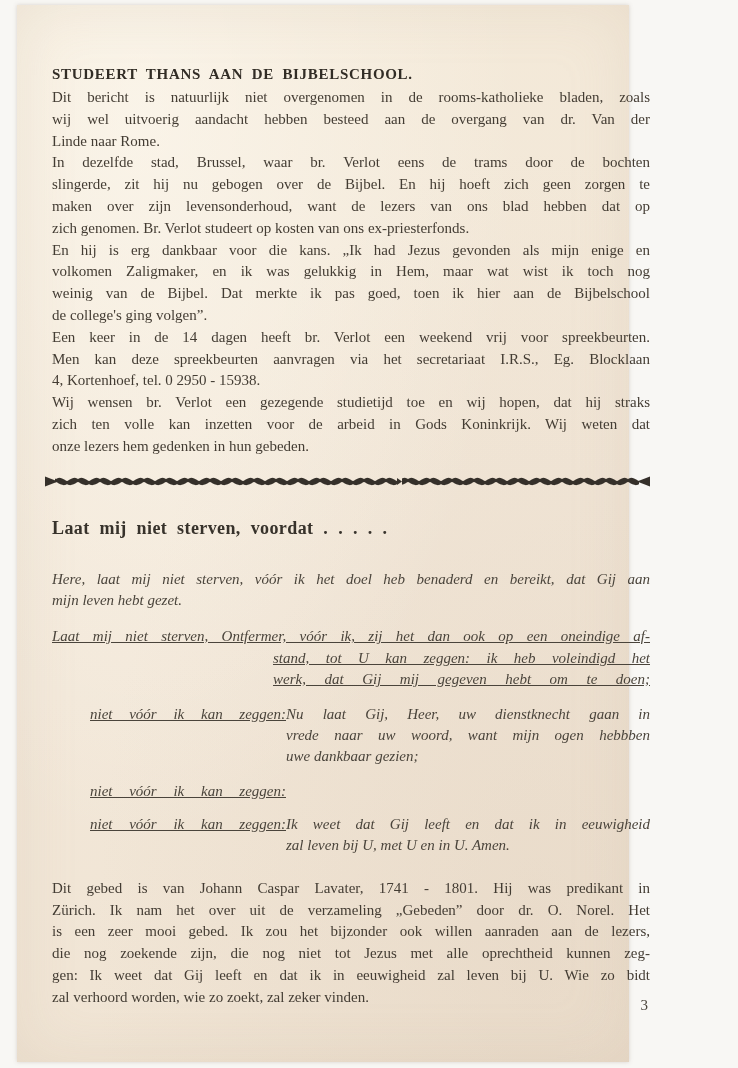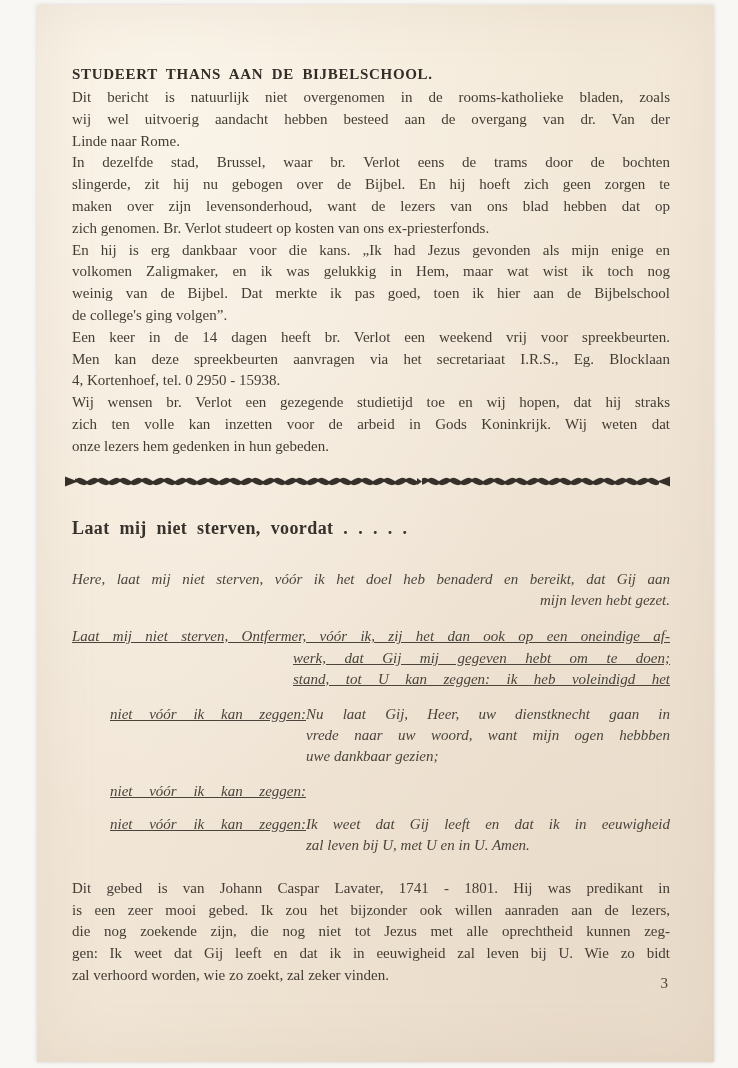--- a/index.html
+++ b/index.html
@@ -5,22 +5,22 @@
   html, body { margin: 0; padding: 0; }
   body {
     width: 738px; height: 1068px;
     background: #f8f7f4;
     overflow: hidden;
     position: relative;
     font-family: "Liberation Serif", "DejaVu Serif", serif;
   }
   .paper {
     position: absolute;
-    left: 37px; top: 5px;
-    width: 677px; height: 1057px;
+    left: 17px; top: 5px;
+    width: 612px; height: 1057px;
     background:
       radial-gradient(ellipse at 20% 10%, rgba(255,252,245,.55), rgba(255,252,245,0) 55%),
       radial-gradient(ellipse at 85% 90%, rgba(215,195,175,.28), rgba(215,195,175,0) 60%),
       linear-gradient(160deg, #f4ead9 0%, #f2e7d8 55%, #efe3d2 100%);
     box-shadow: 0 0 4px rgba(120,105,90,.25), inset 0 0 60px rgba(190,168,145,.18);
   }
   .content {
     position: relative;
     box-sizing: border-box;
     padding: 58px 45px 0 35px;
@@ -56,21 +56,21 @@
   }
   .poem {
     font-style: italic;
     color: #4a443b;
   }
   .pl {
     line-height: 21.4px;
     height: 21.4px;
     overflow: hidden;
   }
-  .cl { text-align: right; }
+  .cl { text-align: left; }
   .stanza1 { margin-top: 28px; }
   .stanza2 { margin-top: 15px; text-decoration: underline; }
   .stanza2 .cont { margin-left: 221px; width: 377px; }
   .refrain { display: flex; margin-left: 38px; }
   .stanza3 { margin-top: 13px; }
   .stanza4 { margin-top: 13px; }
   .stanza5 { margin-top: 12px; }
   .refrain .label { width: 196px; flex: none; text-decoration: underline; }
   .refrain .rbody { width: 364px; flex: none; }
   .closing { margin-top: 21px; }
@@ -135,22 +135,22 @@
     <h2 class="poem-title">Laat mij niet sterven, voordat . . . . .</h2>
 
     <div class="poem">
       <div class="stanza1">
         <div class="pl jl">Here, laat mij niet sterven, vóór ik het doel heb benaderd en bereikt, dat Gij aan</div>
         <div class="pl cl">mijn leven hebt gezet.</div>
       </div>
 
       <div class="stanza2">
         <div class="pl jl">Laat mij niet sterven, Ontfermer, vóór ik, zij het dan ook op een oneindige af-</div>
+        <div class="pl jl cont">stand, tot U kan zeggen: ik heb voleindigd het</div>
         <div class="pl jl cont">werk, dat Gij mij gegeven hebt om te doen;</div>
-        <div class="pl jl cont">stand, tot U kan zeggen: ik heb voleindigd het</div>
       </div>
 
       <div class="refrain stanza3">
         <div class="pl jl label">niet vóór ik kan zeggen:</div>
         <div class="rbody">
           <div class="pl jl">Nu laat Gij, Heer, uw dienstknecht gaan in</div>
           <div class="pl jl">vrede naar uw woord, want mijn ogen hebbben</div>
           <div class="pl ll">uwe dankbaar gezien;</div>
         </div>
       </div>
@@ -163,20 +163,21 @@
         <div class="pl jl label">niet vóór ik kan zeggen:</div>
         <div class="rbody">
           <div class="pl jl">Ik weet dat Gij leeft en dat ik in eeuwigheid</div>
           <div class="pl ll">zal leven bij U, met U en in U. Amen.</div>
         </div>
       </div>
     </div>
 
     <div class="closing">
       <div class="bl jl">Dit gebed is van Johann Caspar Lavater, 1741 - 1801. Hij was predikant in</div>
+      <div class="bl jl">Zürich. Ik nam het over uit de verzameling „Gebeden” door dr. O. Norel. Het</div>
       <div class="bl jl">is een zeer mooi gebed. Ik zou het bijzonder ook willen aanraden aan de lezers,</div>
       <div class="bl jl">die nog zoekende zijn, die nog niet tot Jezus met alle oprechtheid kunnen zeg-</div>
       <div class="bl jl">gen: Ik weet dat Gij leeft en dat ik in eeuwigheid zal leven bij U. Wie zo bidt</div>
       <div class="bl ll">zal verhoord worden, wie zo zoekt, zal zeker vinden.</div>
     </div>
 
     <div class="pagenum">3</div>
 
   </div>
 </div>

